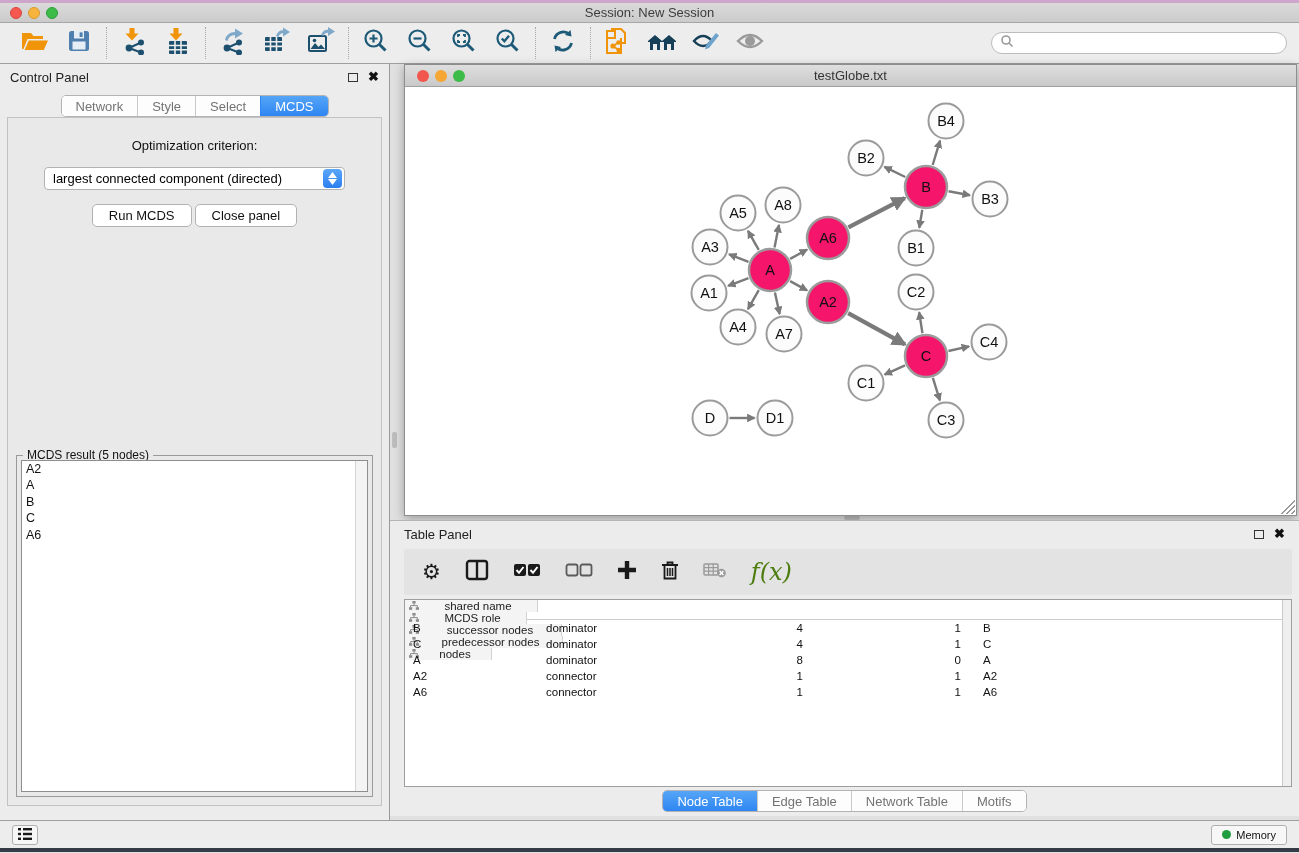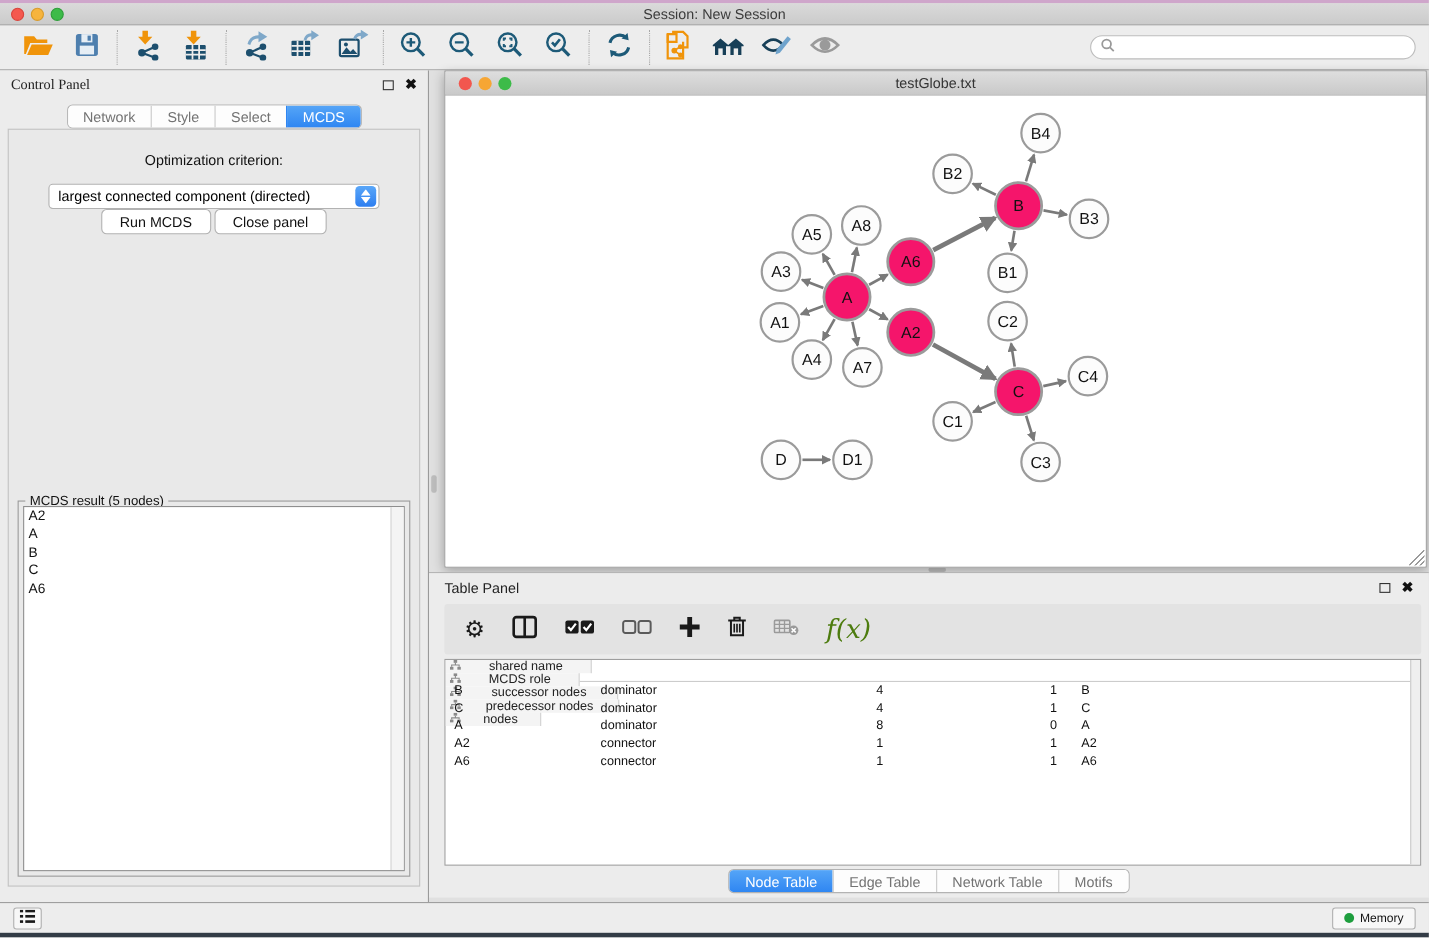--- a/index.html
+++ b/index.html
@@ -27,21 +27,21 @@
   .tb-search input { border:none; outline:none; flex:1; font-size:12px; background:transparent; }
 
   
   .main { display:flex; height:756px; }
   .control-panel { width:390px; background:#ececec; border-right:1px solid #9a9a9a;
     position:relative; flex:none; }
   .work-area { flex:1; position:relative; background:#e0e0e0; }
 
   
   .cp-header { height:26px; display:flex; align-items:center; padding:0 10px; }
-  .cp-header .cp-title { font-size:13px; color:#222;font-family:Liberation Serif, serif; }
+  .cp-header .cp-title { font-size:13px; color:#222; }
   .panel-ctrls { margin-left:auto; display:flex; gap:10px; align-items:center; }
   .float-icon { width:10px; height:9px; border:1.6px solid #333; display:inline-block; }
   .close-icon { font-size:13px; font-weight:bold; color:#111; line-height:10px; }
 
   .seg-tabs { display:flex; border:1px solid #b3b3b3; border-radius:5px; overflow:hidden;
     background:#fff; height:22px; }
   .seg-tab { padding:0 14px; font-size:13px; color:#737373; display:flex; align-items:center;
     border-left:1px solid #c9c9c9; background:#fdfdfd; white-space:nowrap; }
   .seg-tab:first-child { border-left:none; }
   .seg-tab.active { background:linear-gradient(#55a5f7,#2f86f2); color:#fff; border-left-color:#2f86f2; }
@@ -51,21 +51,21 @@
     background:#e9e9e9; border:1px solid #c2c2c2; }
   .opt-label { text-align:center; margin-top:20px; font-size:13px; color:#111; }
   .select-row { margin:14px 36px 0 36px; }
   .cy-select { height:23px; background:#fff; border:1px solid #b2b2b2; border-radius:4px;
     display:flex; align-items:center; position:relative; }
   .cy-select .sel-text { font-size:13px; padding-left:8px; flex:1; white-space:nowrap; overflow:hidden; }
   .sel-stepper { width:19px; height:19px; margin-right:2px; border-radius:4px;
     background:linear-gradient(#5aa7f9,#2d7ef0); display:flex; flex-direction:column;
     align-items:center; justify-content:center; gap:1px; }
   .sel-stepper svg { display:block; }
-  .btn-row { display:flex; justify-content:center; gap:3px; }
+  .btn-row { display:flex; justify-content:center; gap:3px; margin-top:14px; }
   .cy-btn { height:23px; padding:0 16px; background:#fff; border:1px solid #b2b2b2;
     border-radius:5px; font-size:13px; color:#111; display:flex; align-items:center; }
 
   .result-box { position:absolute; left:8px; right:8px; top:337px; bottom:8px;
     border:1px solid #9a9a9a; }
   .result-title { position:absolute; top:-8px; left:6px; background:#e9e9e9; padding:0 4px;
     font-size:12px; color:#111; }
   .result-list { position:absolute; inset:4px; background:#fff; border:1px solid #8e8e8e;
     font-size:12.5px; color:#111; overflow:hidden; }
   .result-list .item { line-height:16.4px; padding-left:4px; }

